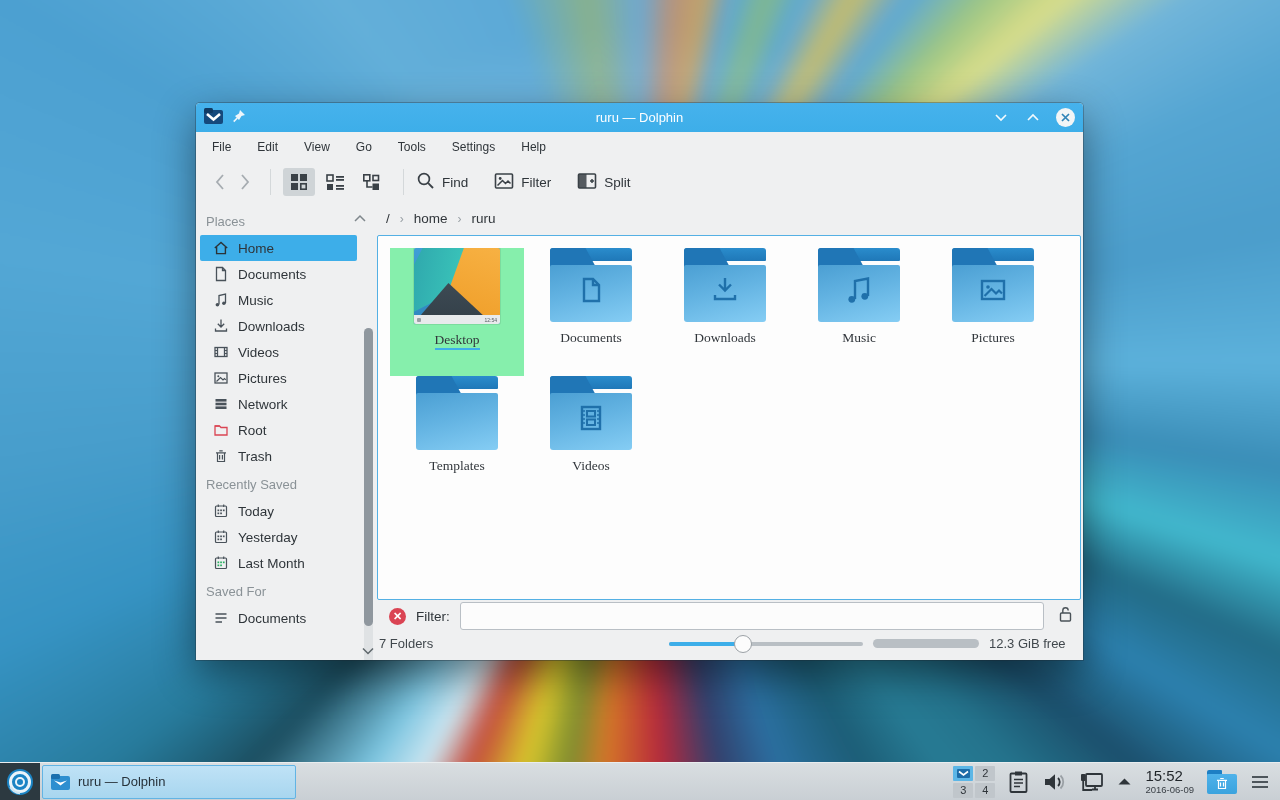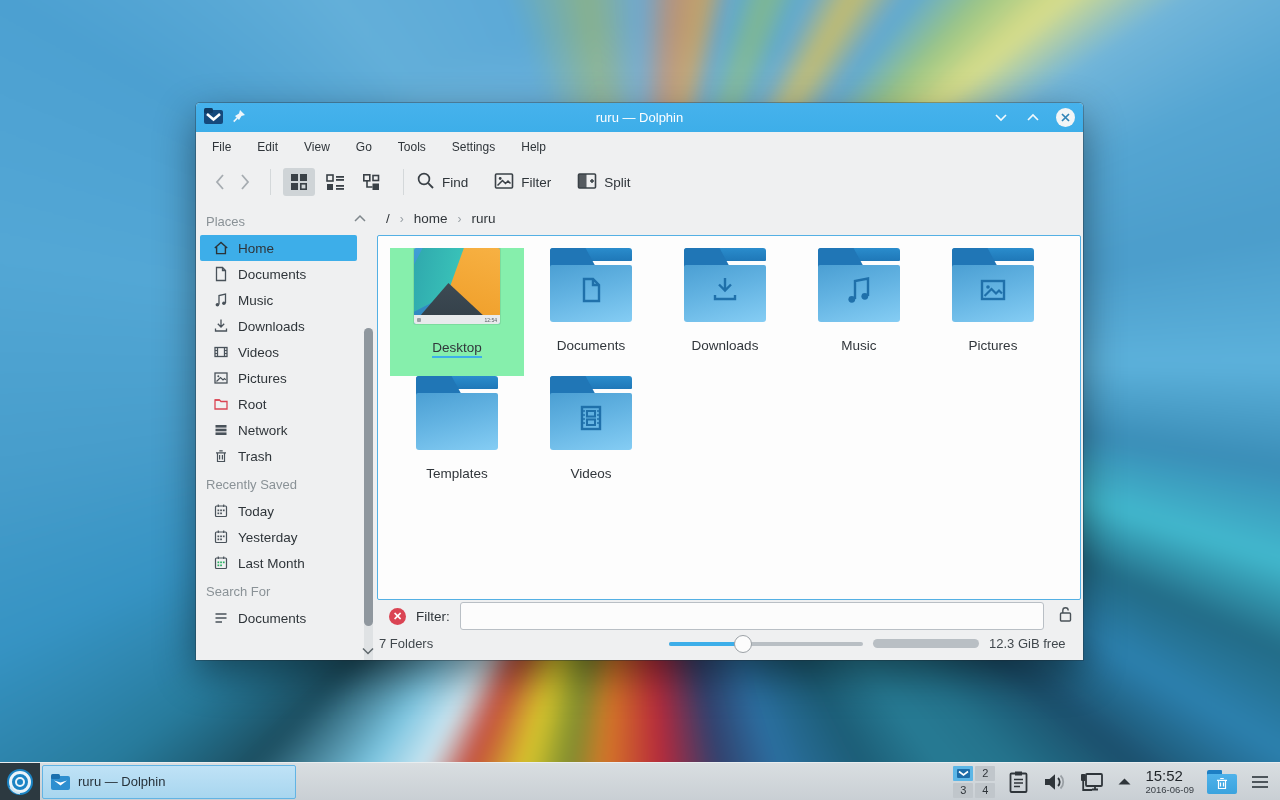--- a/index.html
+++ b/index.html
@@ -59,21 +59,21 @@
 
   
   .main { flex:1; display:flex; flex-direction:column; min-width:0; }
   .breadcrumb { height:33px; display:flex; align-items:center; gap:10px; padding-left:9px; font-size:13.5px; color:#31363b; }
   .breadcrumb .sep { color:#9aa1a6; font-size:12px; }
   .breadcrumb .current { font-weight:normal; }
 
   .viewbox { margin:0 2px 0 0; height:365px; background:#fdfdfd; border:1px solid #54b0e4; border-radius:2px; padding:12px 0 0 12px; }
   .grid { display:flex; flex-wrap:wrap; width:680px; }
   .cell { width:134px; height:128px; display:flex; flex-direction:column; align-items:center; }
-  .cell .label { margin-top:16px; font-size:13.5px; color:#31363b; }
+  .cell .label { margin-top:8px; font-size:13.5px; color:#31363b;font-family:Liberation Serif, serif; }
   .cell .label .u { border-bottom:2px solid #3daee9; padding-bottom:1px; }
 
   
   .ficon { position:relative; width:82px; height:74px; }
   .ficon .back { position:absolute; left:0; top:0; width:100%; height:13px; background:linear-gradient(#2a8ccc,#1f78b8); border-radius:3px 3px 1px 1px; }
   .ficon .tab { position:absolute; left:0; top:0; width:48px; height:23px; background:#2076b6; border-radius:3px 0 5px 0; clip-path:polygon(0 0,74% 0,100% 100%,0 100%); }
   .ficon .fbody { position:absolute; left:0; top:17px; width:100%; height:57px; border-radius:2px 2px 3px 3px;
     background:linear-gradient(165deg,#4b9fd3 0%,#63b3e2 45%,#85cdf4 100%); }
   .ficon .glyph { position:absolute; left:50%; top:24px; transform:translateX(-50%); opacity:.92; }
 
@@ -294,34 +294,34 @@
         <div class="side-item">
           <svg class="si" viewBox="0 0 16 16">
               <rect x="2" y="3" width="12" height="10" stroke="#49525a" stroke-width="1.3" fill="none"></rect>
               <circle cx="5.3" cy="6.2" r="1" fill="#49525a"></circle>
               <path d="M3.5 11.5 L7.5 7.5 L10 10 L11.5 8.5 L12.8 9.8" stroke="#49525a" stroke-width="1.2" fill="none"></path>
             </svg>
           <span>Pictures</span>
         </div>
         <div class="side-item">
           <svg class="si" viewBox="0 0 16 16">
-              <path d="M2 4 V13 H14 V5.5 H8 L6.5 4 Z" stroke="#da4453" stroke-width="1.3" fill="none"></path>
-              <path d="M2 4 H6.5" stroke="#da4453" stroke-width="1.3"></path>
-            </svg>
-          <span>Root</span>
-        </div>
-        <div class="side-item">
-          <svg class="si" viewBox="0 0 16 16">
               <g fill="#49525a">
                 <rect x="2.5" y="3" width="11" height="2.6"></rect>
                 <rect x="2.5" y="6.7" width="11" height="2.6"></rect>
                 <rect x="2.5" y="10.4" width="11" height="2.6"></rect>
               </g>
             </svg>
           <span>Network</span>
+        </div>
+        <div class="side-item">
+          <svg class="si" viewBox="0 0 16 16">
+              <path d="M2 4 V13 H14 V5.5 H8 L6.5 4 Z" stroke="#da4453" stroke-width="1.3" fill="none"></path>
+              <path d="M2 4 H6.5" stroke="#da4453" stroke-width="1.3"></path>
+            </svg>
+          <span>Root</span>
         </div>
         <div class="side-item">
           <svg class="si" viewBox="0 0 16 16">
               <path d="M4.5 5 V13.5 H11.5 V5 M3 4.8 H13 M6.3 2.8 H9.7 M6.6 7 V11.5 M9.4 7 V11.5" stroke="#49525a" stroke-width="1.2" fill="none"></path>
             </svg>
           <span>Trash</span>
         </div>
 
         <div class="side-header">Recently Saved</div>
         <div class="side-item">
@@ -360,21 +360,21 @@
                 <rect x="4.5" y="6.5" width="1.7" height="1.7"></rect>
                 <rect x="7.2" y="6.5" width="1.7" height="1.7"></rect>
                 <rect x="9.9" y="6.5" width="1.7" height="1.7"></rect>
                 <rect x="4.5" y="9.5" width="1.7" height="1.7"></rect>
                 <rect x="7.2" y="9.5" width="1.7" height="1.7"></rect>
               </g>
             </svg>
           <span>Last Month</span>
         </div>
 
-        <div class="side-header">Search For</div>
+        <div class="side-header">Saved For</div>
         <div class="side-item">
           <svg class="si" viewBox="0 0 16 16">
               <path d="M2.5 4 H13.5 M2.5 8 H13.5 M2.5 12 H9" stroke="#49525a" stroke-width="1.3" fill="none"></path>
             </svg>
           <span>Documents</span>
         </div>
 
         <svg class="places-chevron" width="14" height="9" viewBox="0 0 14 9">
             <path d="M2 7 L7 2 L12 7" stroke="#7f878c" stroke-width="1.5" fill="none"></path>
           </svg>

